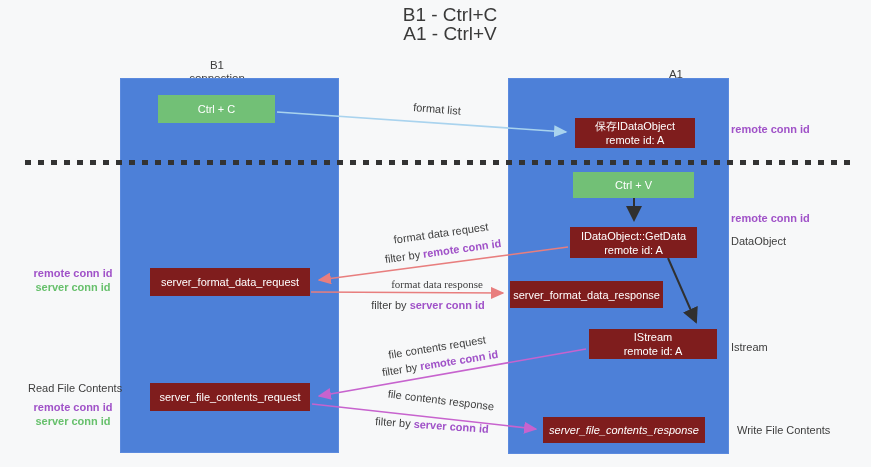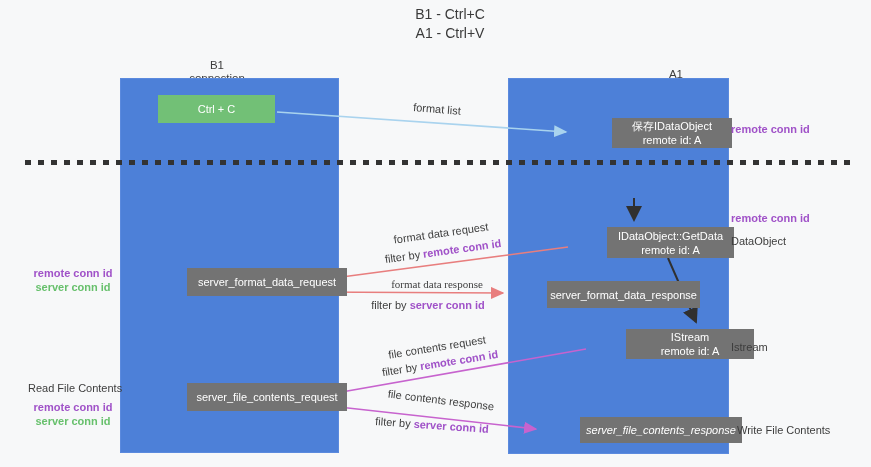--- a/index.html
+++ b/index.html
@@ -1,28 +1,28 @@
 <!DOCTYPE html>
 <html><head>
 <meta charset="utf-8">
 <style>
   html,body{margin:0;padding:0;}
   body{background:#f7f8f9;font-family:"Liberation Sans",sans-serif;}
   .stage{position:relative;width:871px;height:467px;background:#f7f8f9;overflow:hidden;}
 
   .title{position:absolute;left:350px;top:5px;width:200px;text-align:center;
-         font-size:14px;line-height:19px;color:#3a3a3a;}
+         font-size:19px;line-height:19px;color:#3a3a3a;}
 
   .lane{position:absolute;background:#4d80d8;border:1px solid #5b8ade;}
   .lane-header{position:absolute;width:130px;text-align:center;font-size:11.5px;
                line-height:13px;color:#3d3d3d;}
 
-  .node{position:absolute;background:#737373;color:#ffffff;font-size:11px;
+  .node{position:absolute;background:#7f1d1d;color:#ffffff;font-size:11px;
         line-height:14px;display:flex;flex-direction:column;align-items:center;
-        justify-content:center;text-align:center;margin-left:37px;}
+        justify-content:center;text-align:center;}
   .key{position:absolute;background:#72c076;color:#ffffff;font-size:11px;
        display:flex;align-items:center;justify-content:center;text-align:center;}
 
   .edge-label{position:absolute;font-size:11px;color:#3f3f3f;white-space:nowrap;
               transform-origin:center;}
   .edge-label .p{color:#a052c8;font-weight:bold;margin-left:3px;}
 
   .side-label{position:absolute;font-size:11px;color:#3d3d3d;white-space:nowrap;}
   .side-label.purple{color:#a052c8;font-weight:bold;}
   .side-block{position:absolute;width:110px;text-align:center;font-size:11px;
@@ -78,20 +78,23 @@
     <line x1="634" y1="198" x2="634" y2="220" stroke="#303030" stroke-width="2" marker-end="url(#mBlack)"></line>
     <line x1="568" y1="247" x2="319" y2="280" stroke="#e87e7e" stroke-width="1.5" marker-end="url(#mSalmon)"></line>
     <line x1="311" y1="292" x2="503" y2="293" stroke="#e87e7e" stroke-width="1.5" marker-end="url(#mSalmon)"></line>
     <line x1="668" y1="258" x2="696" y2="322" stroke="#303030" stroke-width="2" marker-end="url(#mBlack)"></line>
     <line x1="586" y1="349" x2="319" y2="396" stroke="#c763ce" stroke-width="1.5" marker-end="url(#mMagenta)"></line>
     <line x1="312" y1="404" x2="536" y2="429" stroke="#c763ce" stroke-width="1.5" marker-end="url(#mMagenta)"></line>
   </svg>
 
   <div class="key" style="left:158px;top:95px;width:117px;height:28px;">
     <span>Ctrl + C</span>
+  </div>
+  <div class="key" style="left:573px;top:172px;width:121px;height:26px;">
+    <span>Ctrl + V</span>
   </div>
 
   <div class="node" style="left:575px;top:118px;width:120px;height:30px;">
     <div>保存IDataObject</div>
     <div>remote id: A</div>
   </div>
   <div class="node" style="left:570px;top:227px;width:127px;height:31px;">
     <div>IDataObject::GetData</div>
     <div>remote id: A</div>
   </div>

